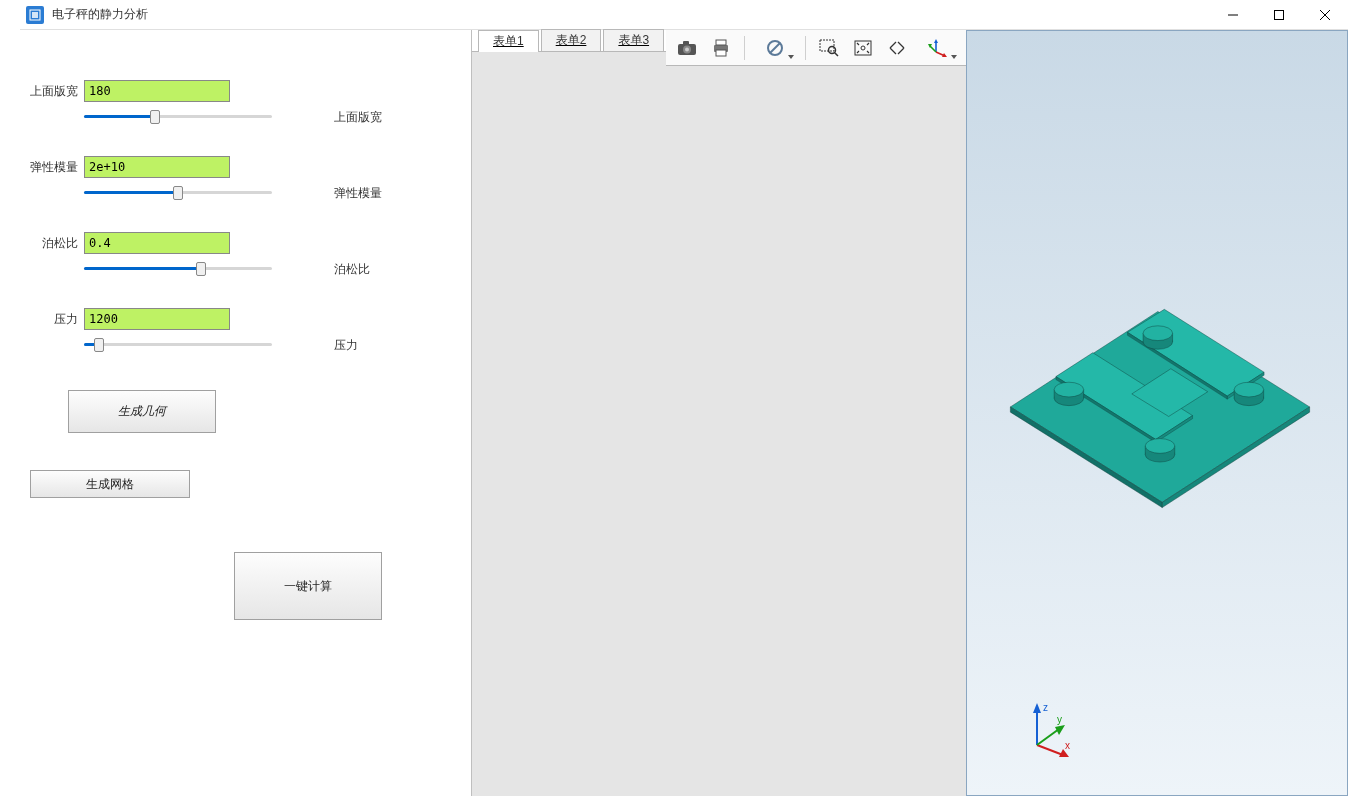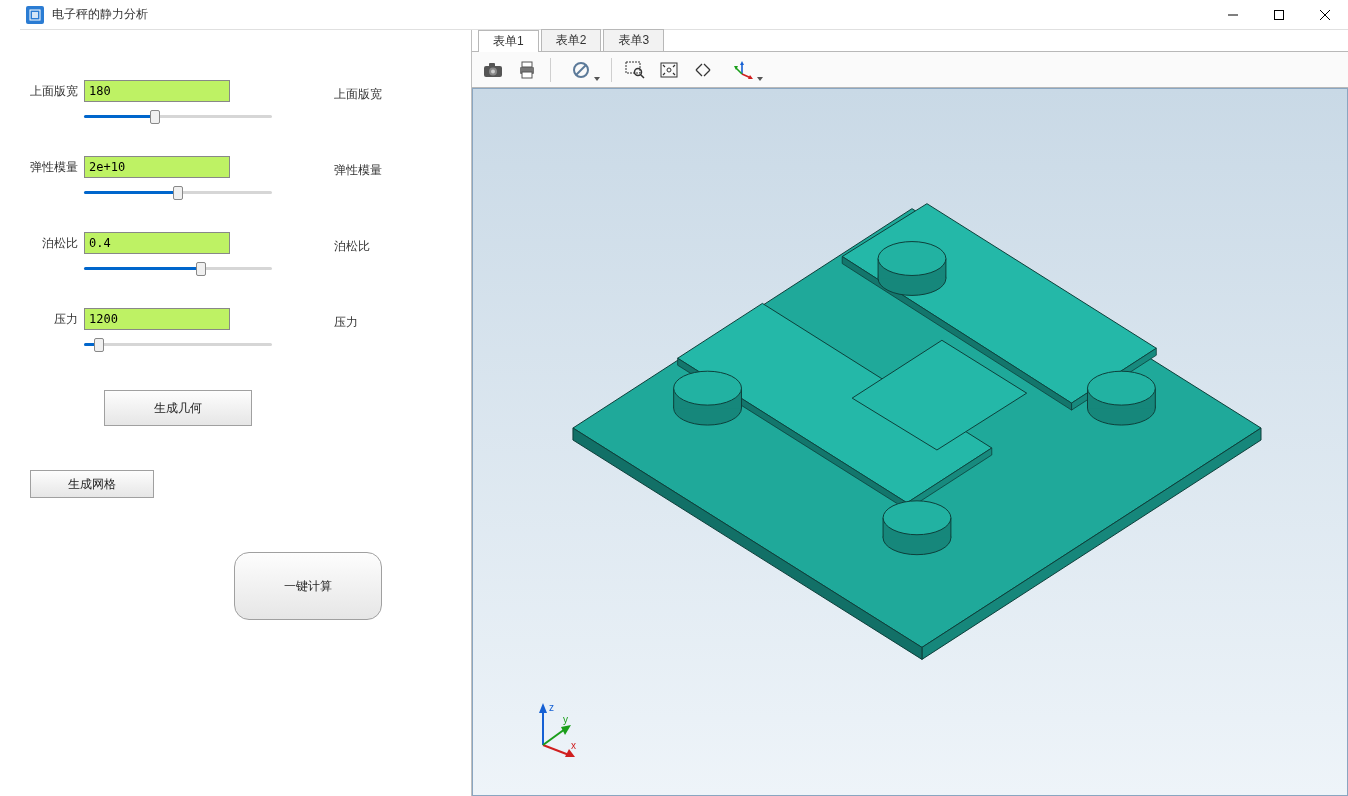--- a/index.html
+++ b/index.html
@@ -39,21 +39,21 @@
   }
   .left-panel {
     width: 472px;
     border-right: 1px solid #bfbfbf;
     padding: 50px 24px 24px 24px;
     background: #fff;
     position: relative;
   }
   .param-row {
     display: flex;
-    align-items: flex-start;
+    align-items: flex-end;
     margin-bottom: 30px;
   }
   .param-left {
     width: 280px;
   }
   .param-label-right {
     color: #333;
     padding-top: 6px;
     padding-left: 30px;
   }
@@ -113,40 +113,42 @@
     display: inline-flex;
     align-items: center;
     justify-content: center;
     border: 1px solid #a0a0a0;
     background: linear-gradient(to bottom, #fdfdfd, #e6e6e6);
     color: #222;
     cursor: default;
     font-size: 12px;
   }
   .btn-gen-geom {
-    width: 148px; height: 36px;
-    margin-left: 80px;
+    width: 148px; height: 43px;
+    margin-left: 44px;
     margin-top: 6px;
+    font-style: italic;
   }
   .btn-gen-mesh {
-    width: 124px; height: 28px;
+    width: 160px; height: 28px;
     position: absolute;
     left: 30px; top: 440px;
   }
   .btn-calc {
     width: 148px; height: 68px;
     position: absolute;
-    left: 234px; top: 522px; border-radius: 15px;
+    left: 234px; top: 522px;
   }
 
   .right-panel {
     flex: 1;
     display: flex;
-    flex-direction: column;
+    flex-direction: row;
     background: #e5e5e5;
+    text-decoration: underline;
   }
   .tabs-row {
     height: 22px;
     display: flex;
     align-items: flex-end;
     background: #fff;
     border-bottom: 1px solid #b8b8b8;
     padding-left: 6px;
   }
   .tab {

